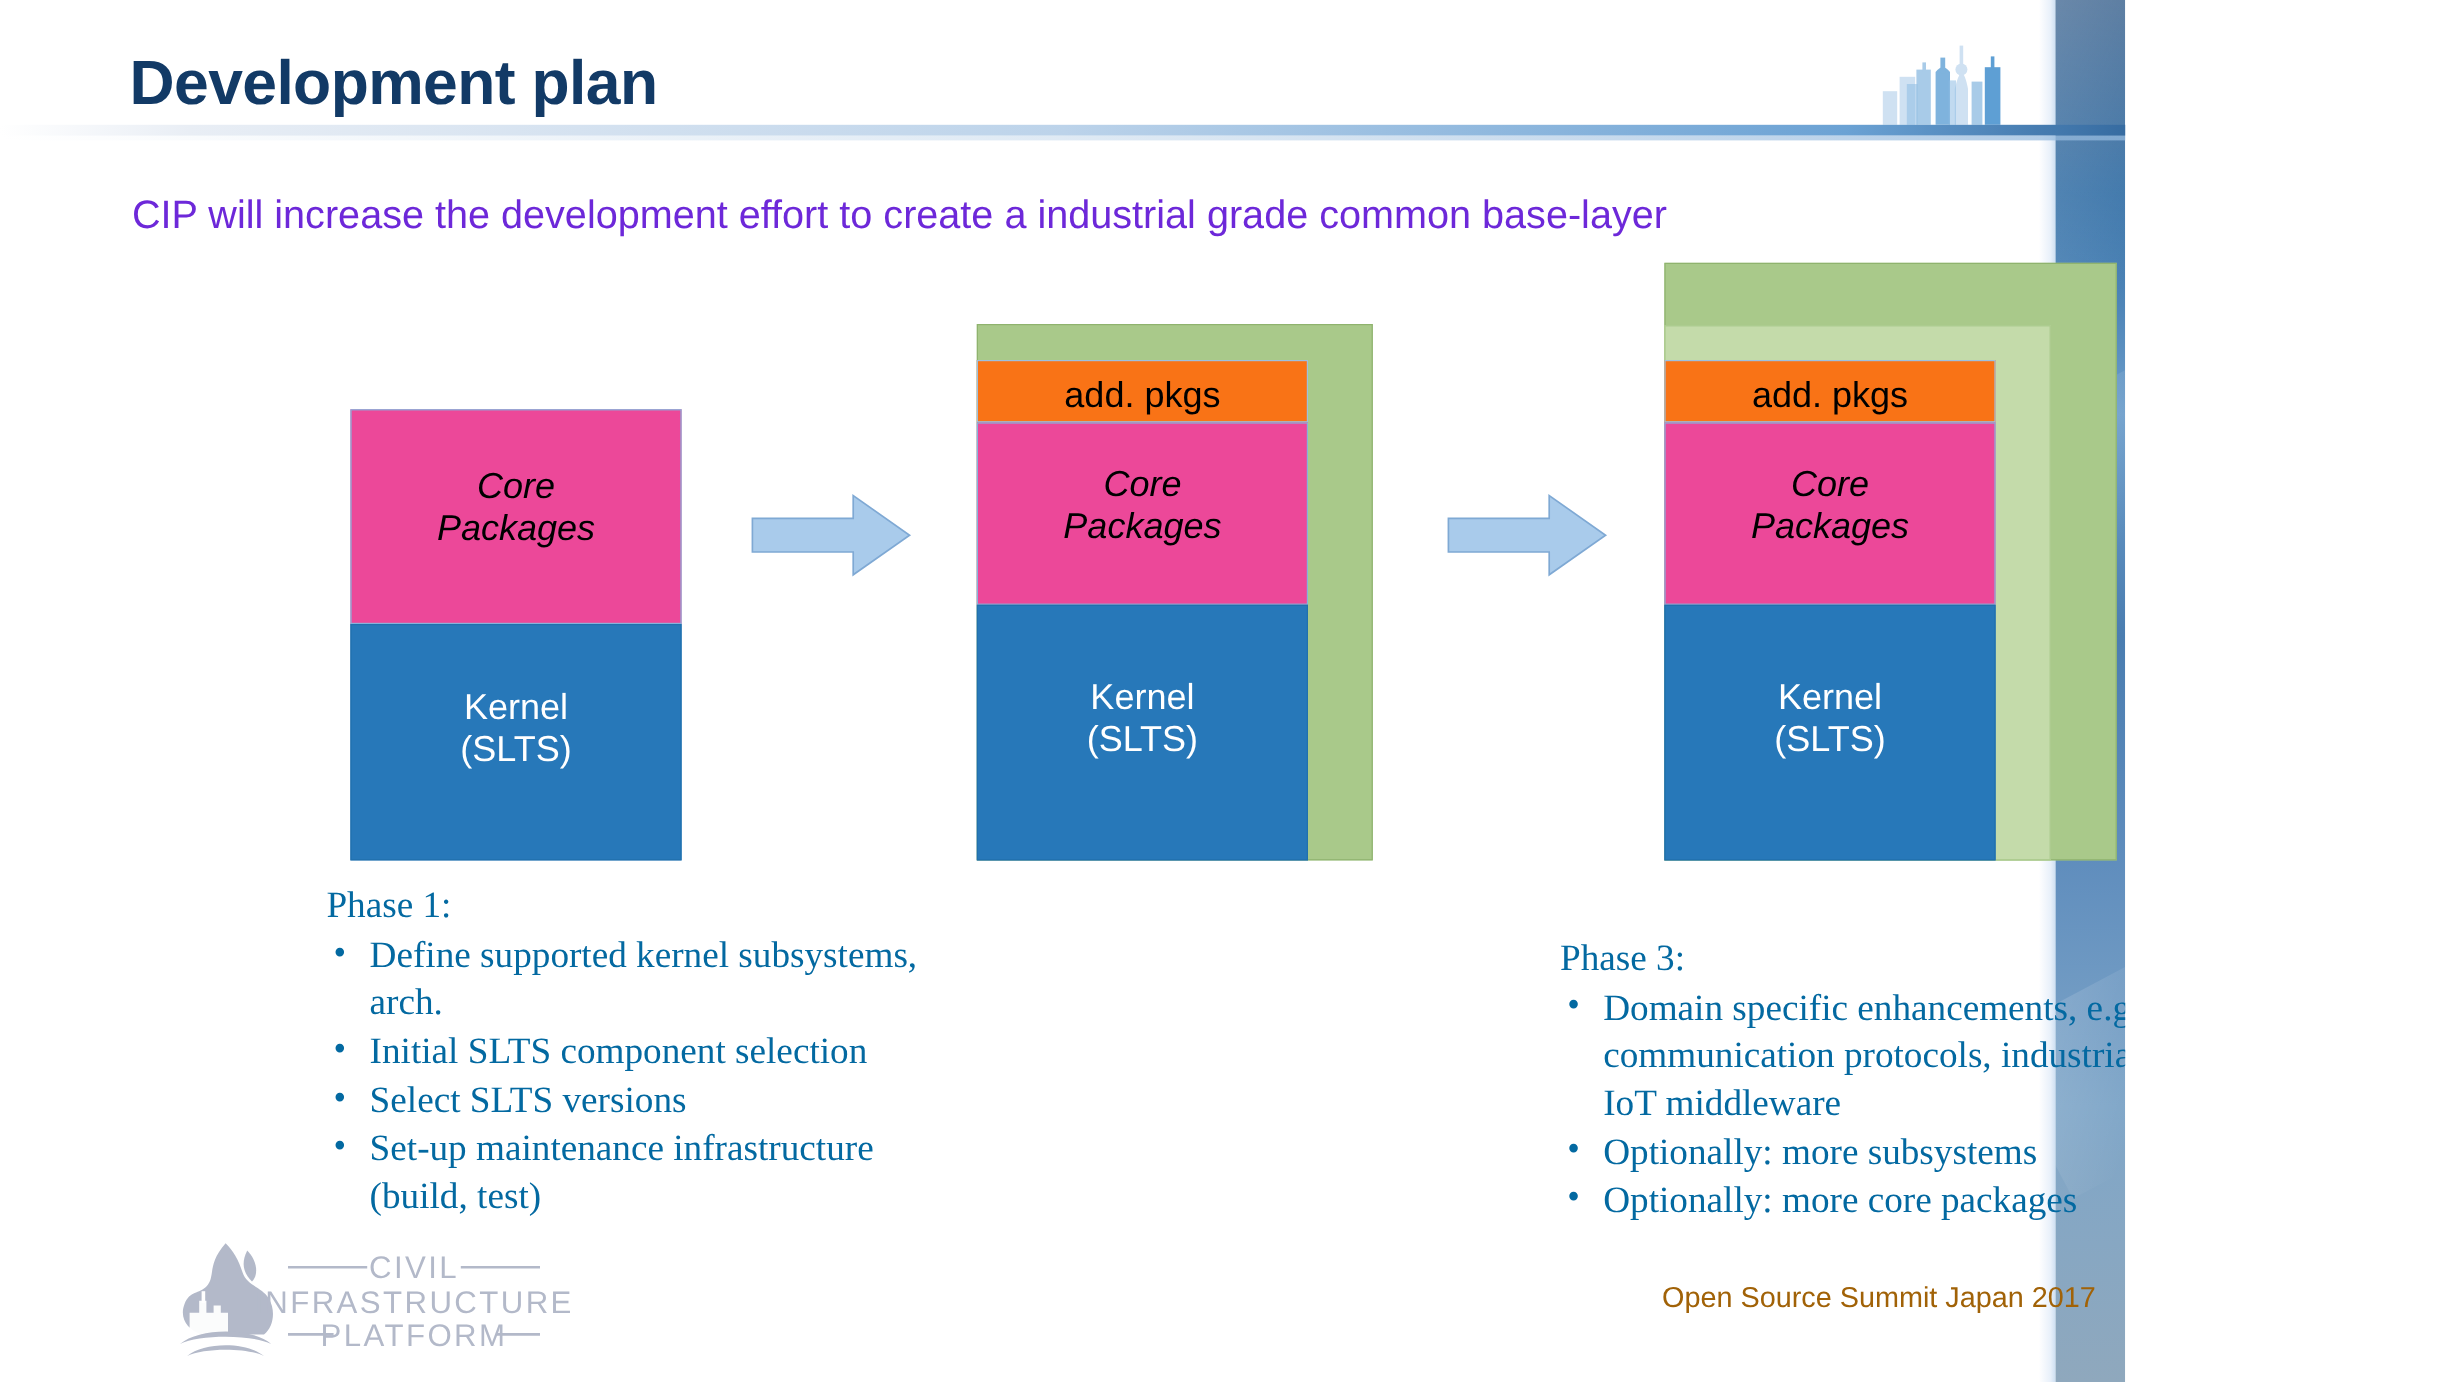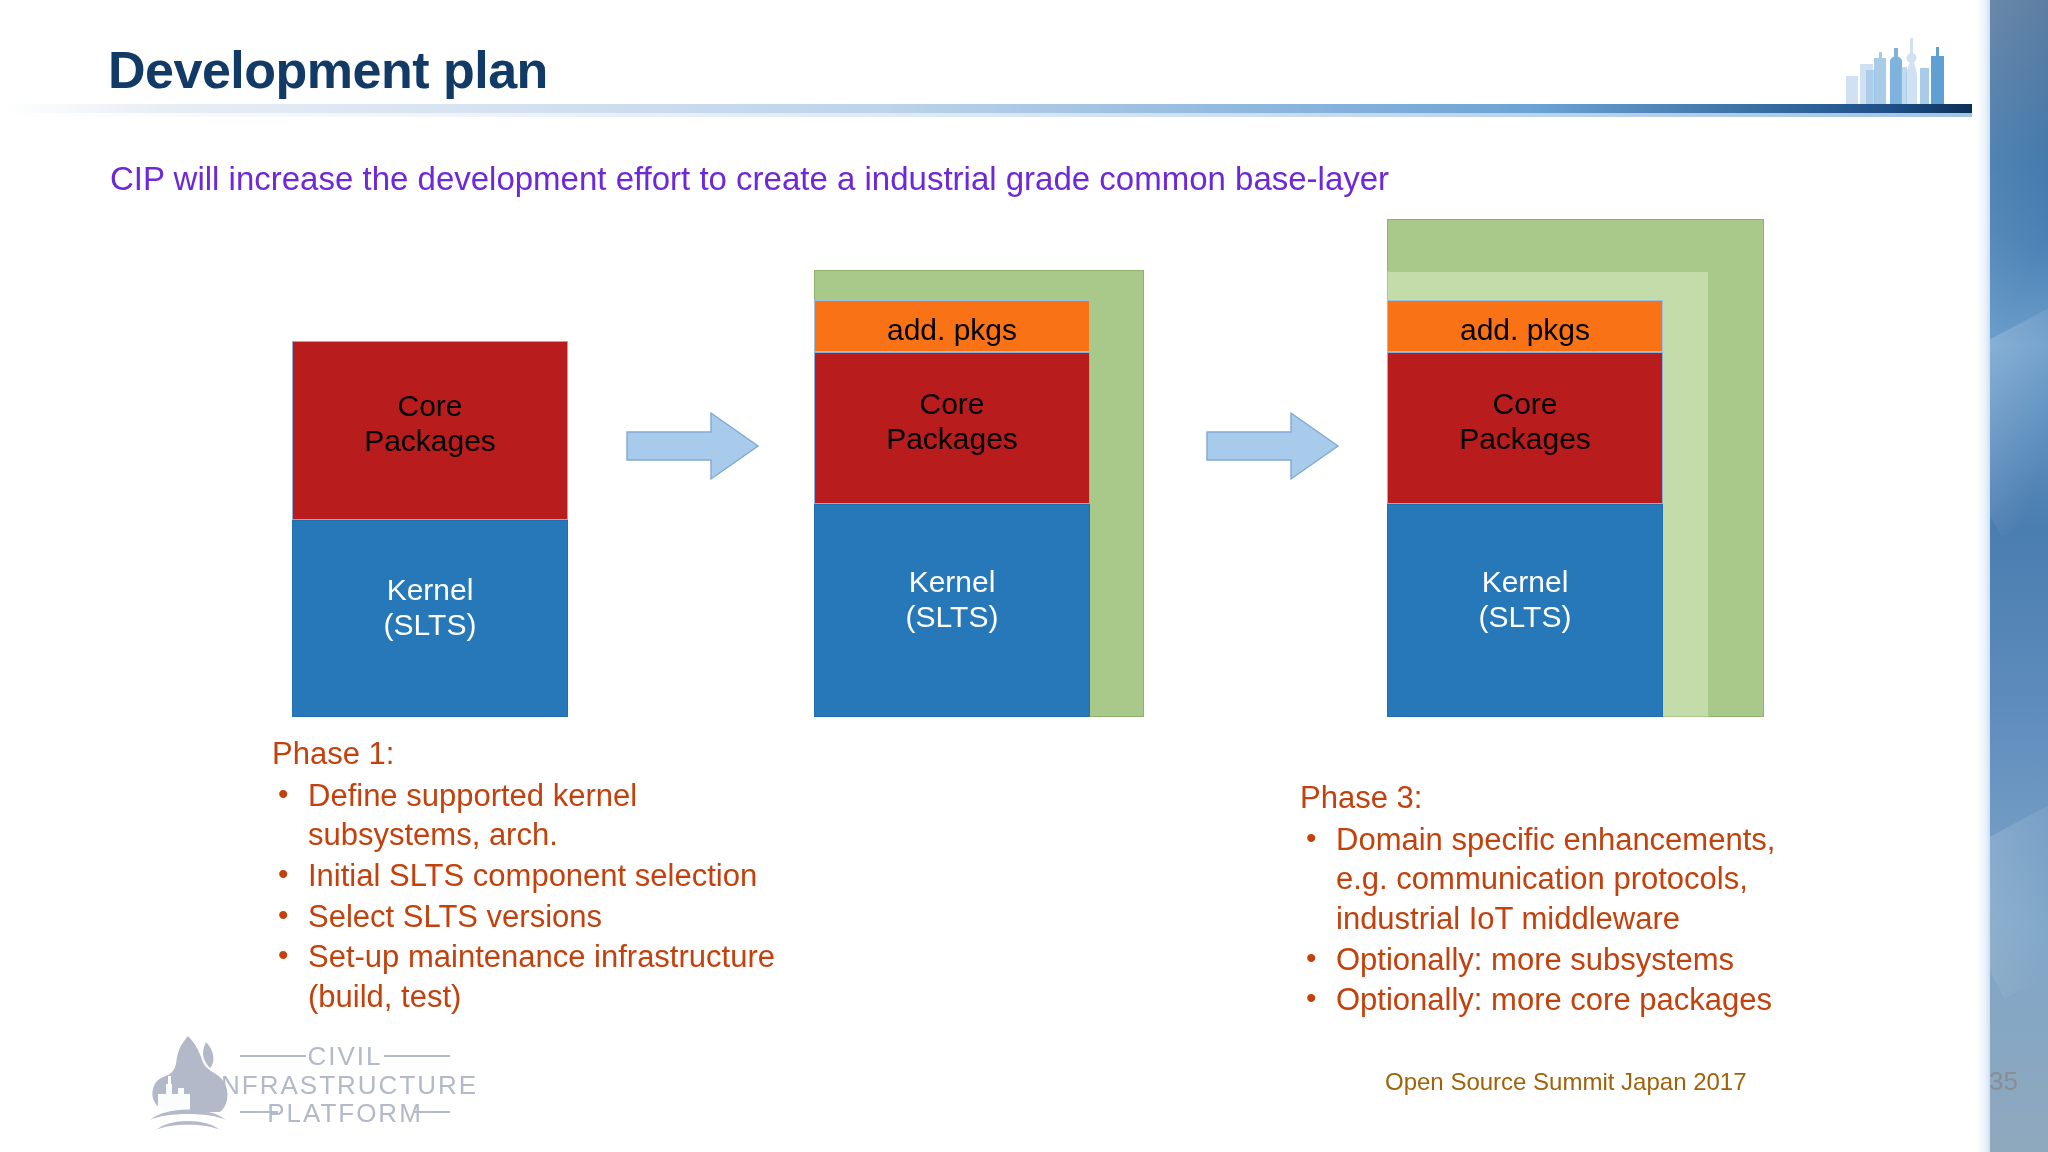--- a/index.html
+++ b/index.html
@@ -2,21 +2,21 @@
 <html><head>
 <meta charset="utf-8">
 <style>
   html,body{margin:0;padding:0;}
   body{
     width:2048px;height:1152px;overflow:hidden;
     background:#ffffff;
     font-family:"Liberation Sans", sans-serif;
     -webkit-font-smoothing:antialiased;
   }
-  .slide{position:relative;width:2048px;height:1152px;background:#fff;overflow:hidden;}
+  .slide{position:relative;width:1771px;height:1152px;background:#fff;overflow:hidden;}
 
   
   .right-strip{
     position:absolute;top:0;right:0;width:58px;height:1152px;
     background:
       linear-gradient(115deg, rgba(255,255,255,0.22) 0%, rgba(255,255,255,0) 28%),
       linear-gradient(200deg, rgba(255,255,255,0.16) 0%, rgba(255,255,255,0) 22%),
       linear-gradient(180deg,#1f4d7f 0%, #2f6ca4 14%, #6d9ecb 30%, #4a7db0 46%, #5f8dbd 62%, #7fa6c8 80%, #8fa8bd 100%);
     overflow:hidden;
   }
@@ -59,31 +59,31 @@
   .stack{position:absolute;}
   .box{position:absolute;box-sizing:border-box;}
   .lbl{
     position:absolute;left:0;right:0;
     text-align:center;line-height:1.18;
   }
 
   .green-outer{background:#a9c98a;border:1px solid #8fb36e;}
   .green-inner{background:#c4dbaa;border:1px solid #a9c98a;}
   .addpkgs{background:#f97316;border:1px solid #9ec0df;}
-  .core{background:#b91c1c;border:1px solid #87b2dc;}
+  .core{background:#ec4899;border:1px solid #87b2dc;font-style:italic;}
   .kernel{background:#2778b9;border:1px solid #2170ad;}
 
   .t-dark{color:#000;font-size:30px;}
   .t-white{color:#fff;font-size:30px;}
 
   
   .arrow{position:absolute;}
 
   
-  .phase{position:absolute;color:#c2410c;}
+  .phase{position:absolute;color:#0369a1;font-family:Liberation Serif, serif;}
   .phase-head{font-size:31px;line-height:1.25;margin-bottom:2px;}
   .phase ul{list-style:none;margin:0;padding:0;}
   .phase li{
     position:relative;font-size:31px;line-height:1.28;
     padding-left:36px;margin-bottom:1px;
   }
   .phase li::before{
     content:"\2022";position:absolute;left:6px;top:-1px;font-size:30px;
   }
 

